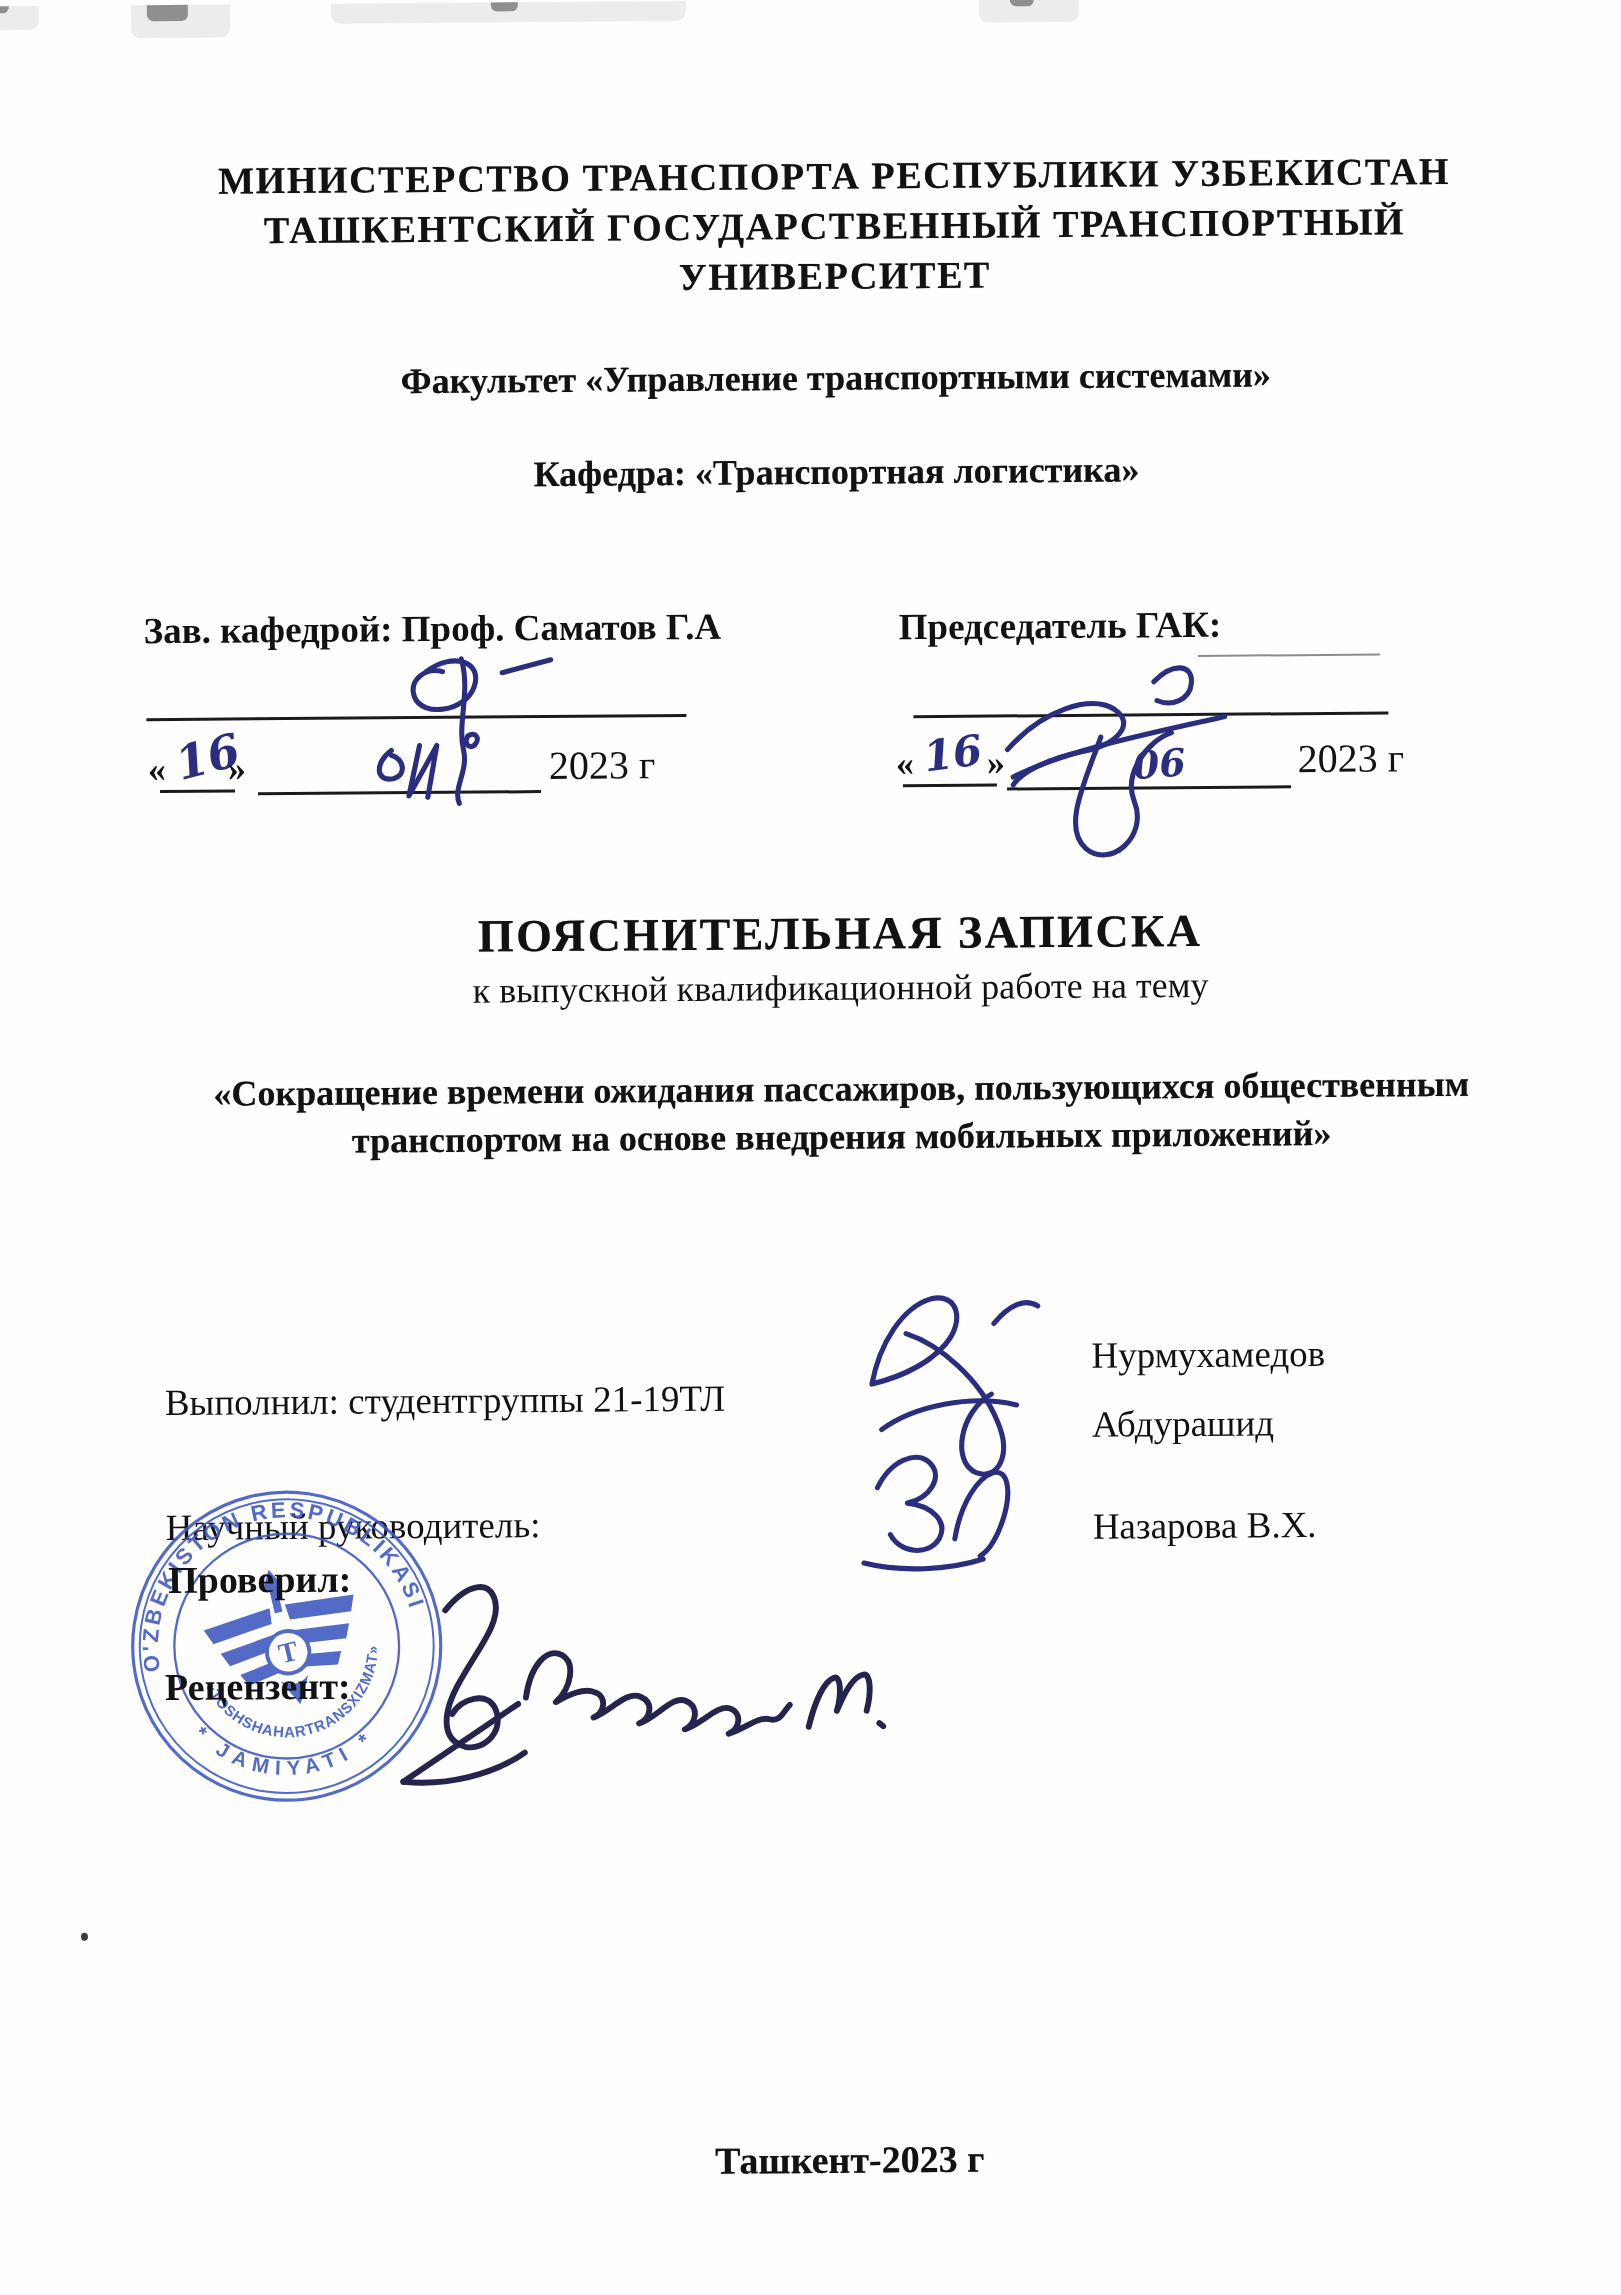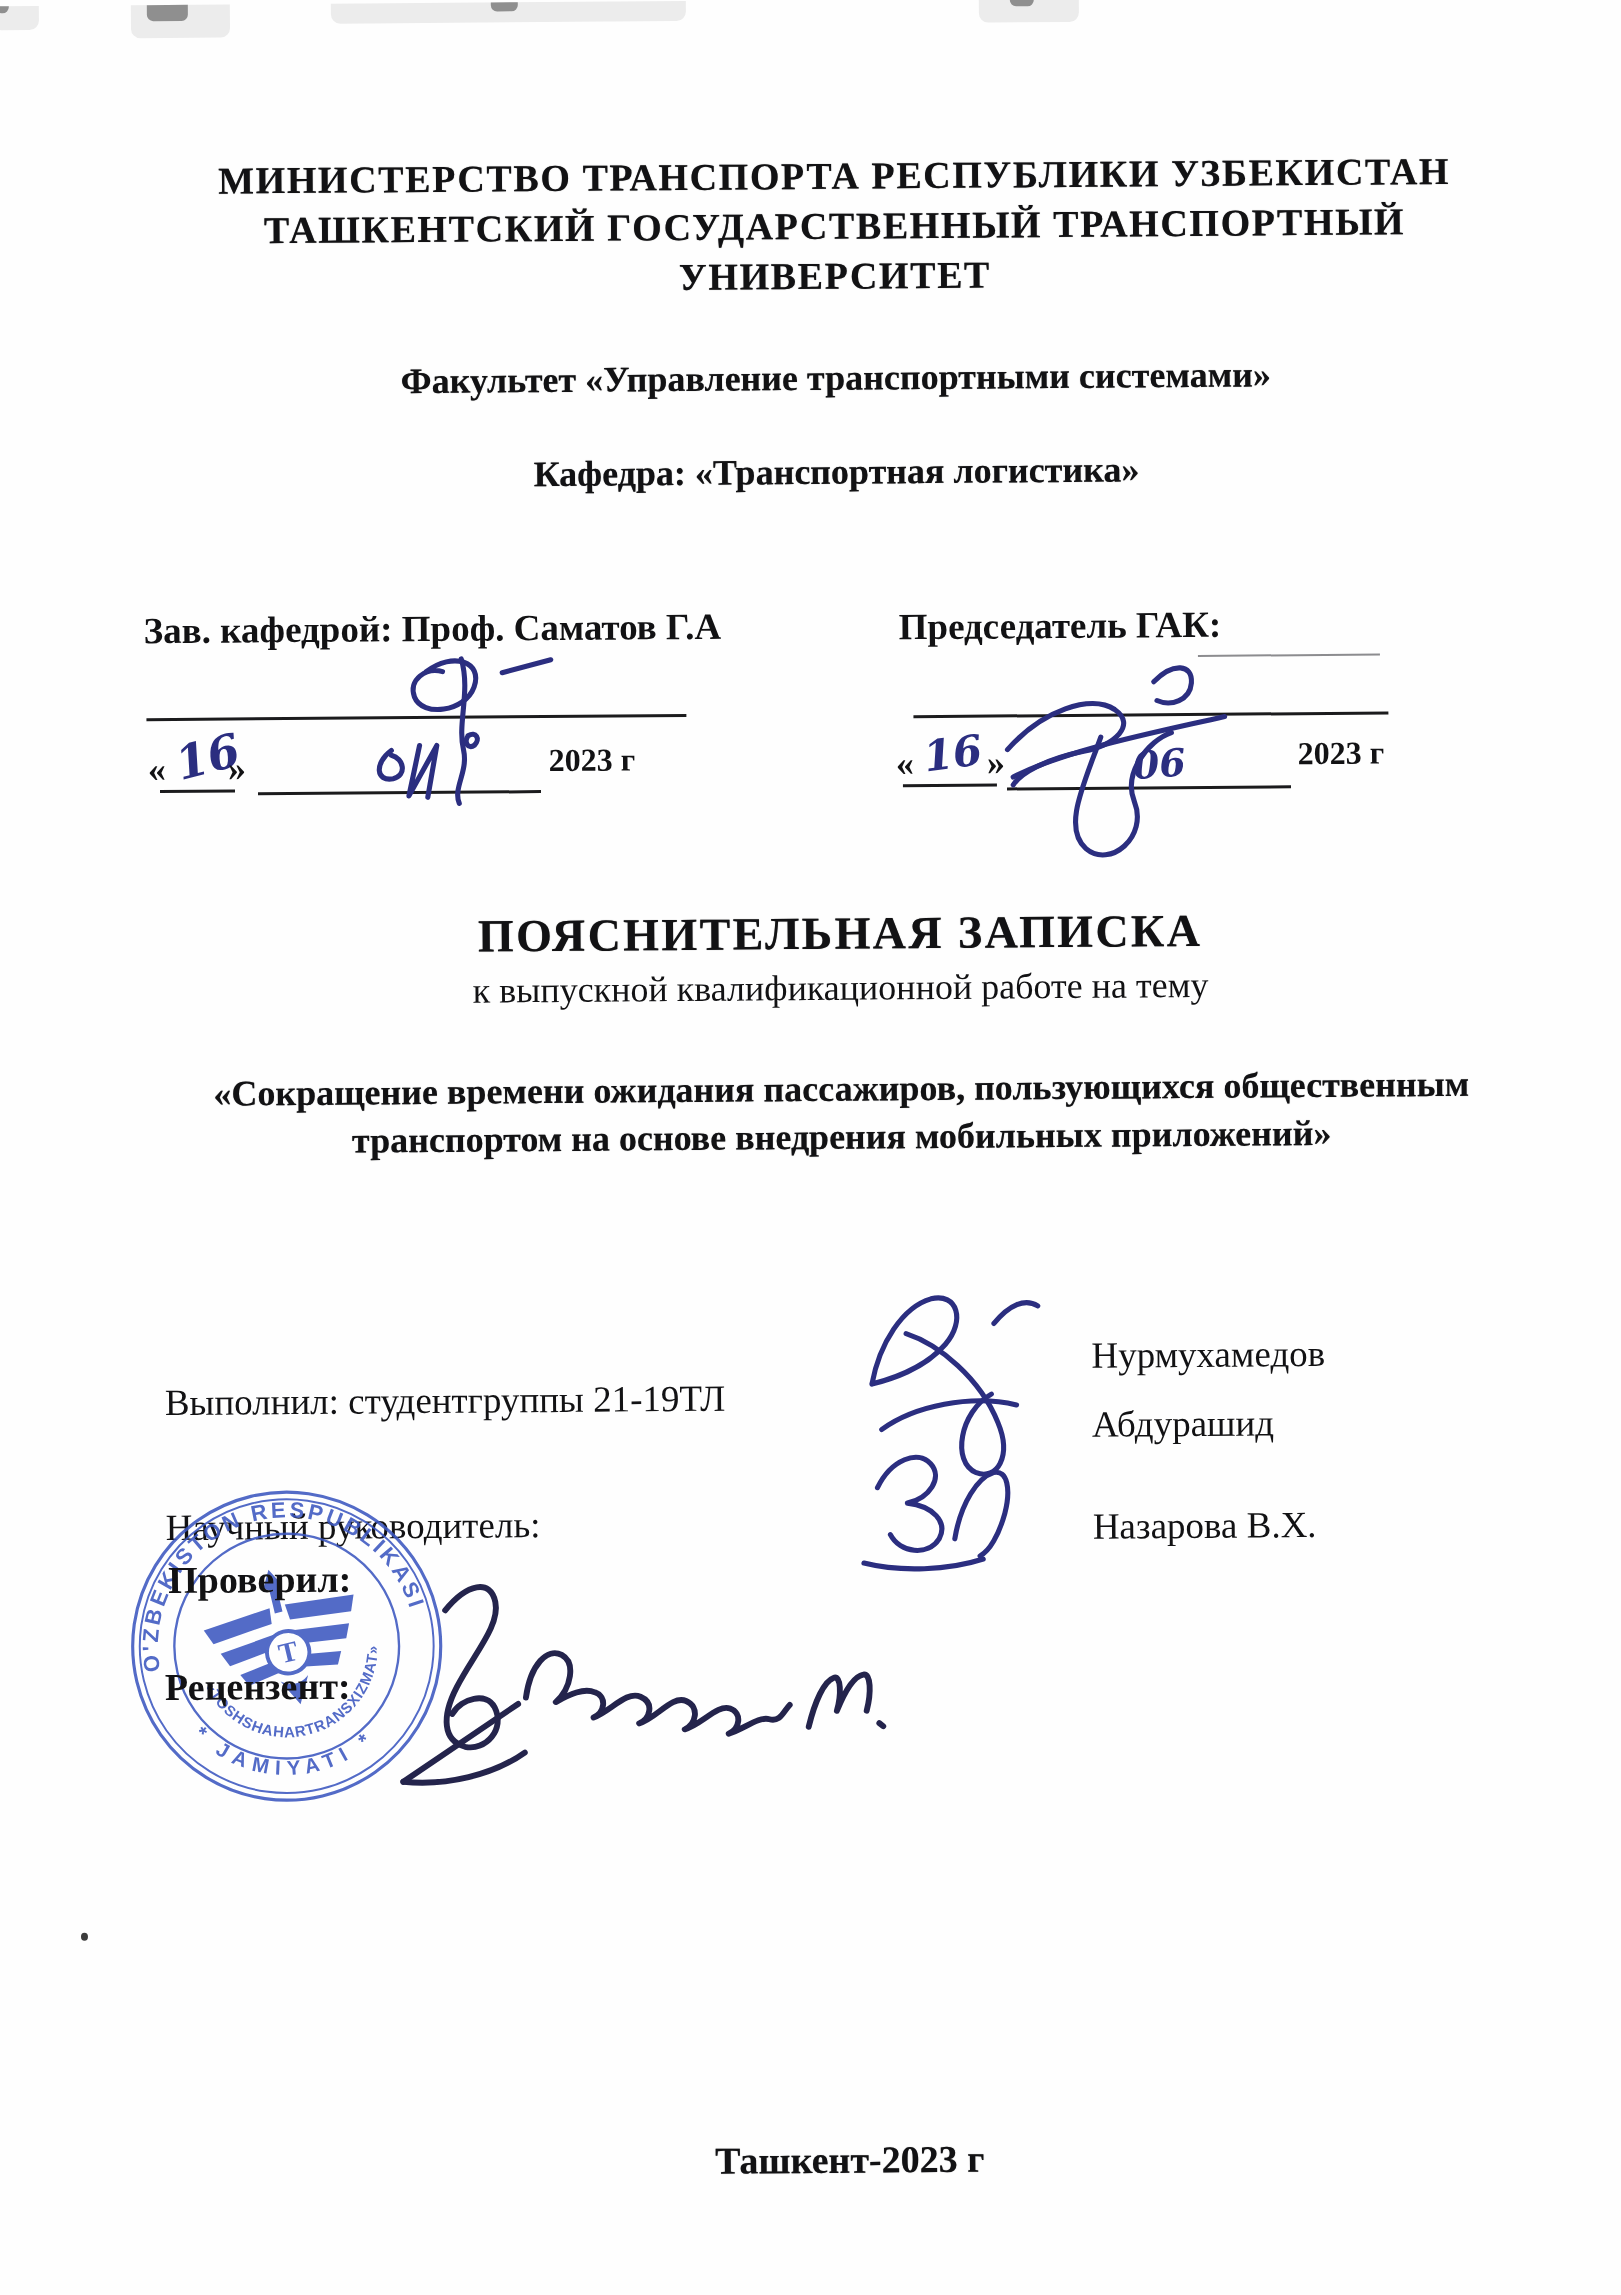--- a/index.html
+++ b/index.html
@@ -15,21 +15,21 @@
   .lbl{font-size:37px;font-weight:600;white-space:nowrap;}
   .doc-title{font-size:46px;font-weight:bold;letter-spacing:2.4px;text-shadow:0 0 0.8px rgba(10,10,10,.6);}
   .doc-sub{font-size:36px;}
   .thesis{font-size:36px;font-weight:bold;text-shadow:0 0 0.8px rgba(10,10,10,.5);white-space:nowrap;}
   .people{font-size:37px;white-space:nowrap;}
   .role{font-size:38px;font-weight:600;}
   .footer-line{font-size:38px;font-weight:bold;text-shadow:0 0 0.8px rgba(10,10,10,.55);}
   .rule{border-bottom:3.1px solid var(--line-black,#1b1b1d);height:0;}
   .rule-thin{border-bottom:2.4px solid #6f6f73;height:0;opacity:.8;}
   .quote{font-size:36px;font-weight:600;}
-  .year{font-size:32px;font-weight:700;white-space:nowrap;}
+  .year{font-size:40px;font-weight:400;white-space:nowrap;}
   .hw{
     font-family:"DejaVu Serif",serif;font-style:italic;font-weight:bold;
     color:var(--ink-blue,#2b2e80);display:inline-block;
   }
   .artifact{background:#ececec;border-radius:0 0 9.4px 9.4px;}
   .speck{background:#8f8f8f;border-radius:0 0 6.3px 6.3px;}
   .ink-overlay{position:absolute;left:0;top:0;pointer-events:none;}
   .sig{fill:none;stroke:var(--ink-blue,#2b2e80);stroke-width:6.5;stroke-linecap:round;stroke-linejoin:round;}
   .sig-dark{fill:none;stroke:var(--ink-dark,#24244c);stroke-width:7.5;stroke-linecap:round;stroke-linejoin:round;}
   .stamp-svg{position:absolute;opacity:.88;}

